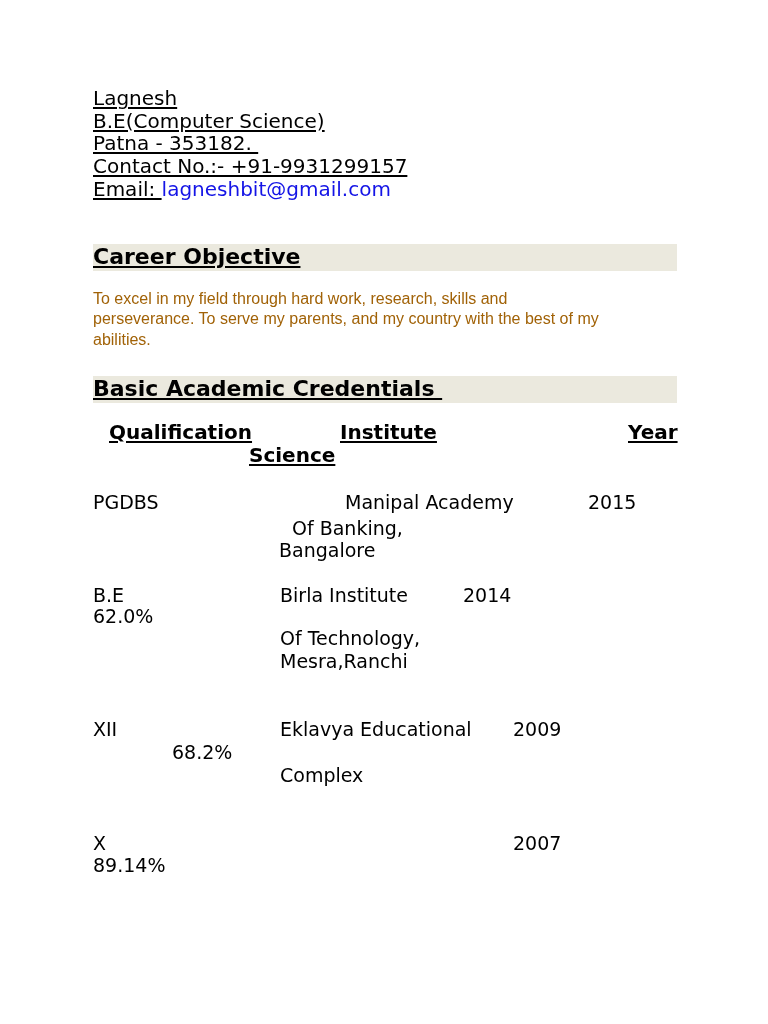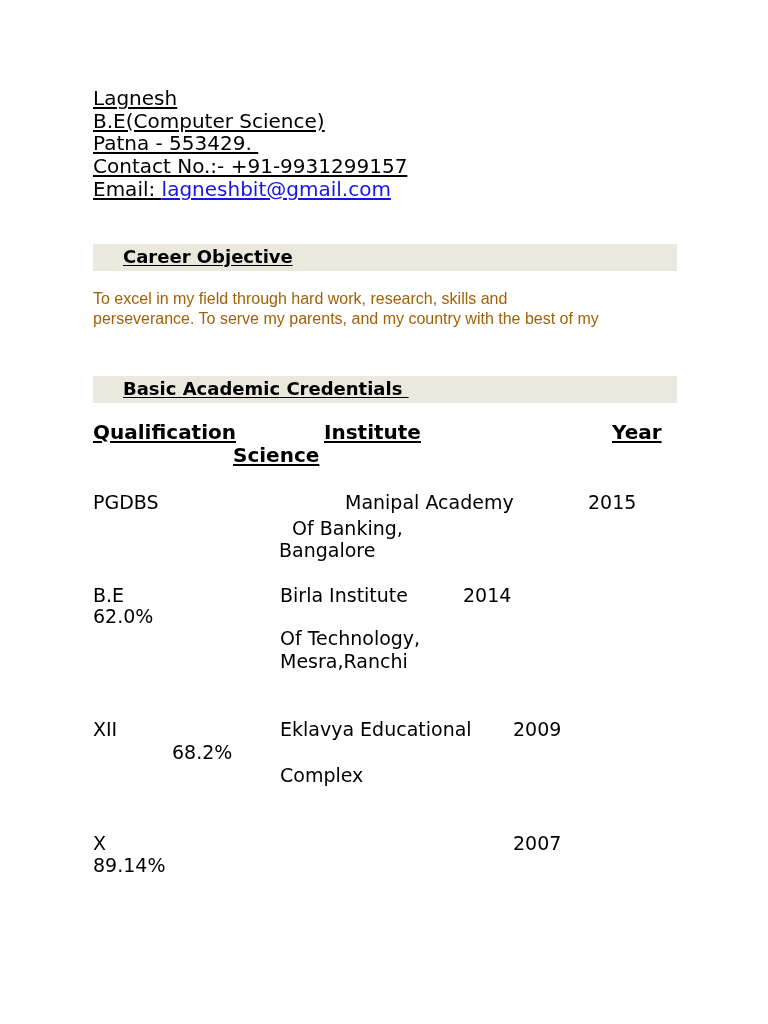--- a/index.html
+++ b/index.html
@@ -24,43 +24,41 @@
     font-size: 20px;
     line-height: 22.7px;
   }
   .cline {
     text-decoration: underline;
     text-underline-offset: 2px;
     white-space: pre;
   }
   .email-link {
     color: var(--link-color, #1414e6);
-    text-decoration: underline;
     text-underline-offset: 2px;
     cursor: pointer;
     text-align: right;
   }
   
   .bar {
     position: absolute;
     left: 93px;
     width: 584px;
     height: 27px;
     background: var(--bar-bg, #ebe9de);
   }
   .bar-career { top: 244px; }
   .bar-academics { top: 376px; }
   .heading {
     font-weight: bold;
-    font-size: 18px;
+    font-size: 22px;
     line-height: 26px;
     text-decoration: underline;
     text-underline-offset: 2px;
     white-space: pre;
-    margin-left: 30px;
   }
   
   .para {
     position: absolute;
     left: 93px;
     top: 289px;
     font-family: "Liberation Sans", sans-serif;
     font-size: 16px;
     line-height: 20.3px;
     color: #a16207;
@@ -70,41 +68,43 @@
     position: absolute;
     white-space: pre;
     font-size: 19px;
     line-height: 23px;
   }
   .seg.hdr {
     font-weight: bold;
     font-size: 20px;
     text-decoration: underline;
     text-underline-offset: 2px;
+    margin-left: 16px;
   }
 </style>
 </head>
 <body>
 
 <div class="page">
 
   <div class="contact">
     <div class="cline">Lagnesh</div>
     <div class="cline">B.E(Computer Science)</div>
-    <div class="cline">Patna - 553429. </div>
+    <div class="cline">Patna - 353182. </div>
     <div class="cline">Contact No.:- +91-9931299157</div>
     <div><span class="cline">Email: </span><a class="email-link">lagneshbit@gmail.com</a></div>
   </div>
 
   <div class="bar bar-career">
     <span class="heading">Career Objective</span>
   </div>
   <div class="para">
     <div>To excel in my field through hard work, research, skills and</div>
     <div>perseverance. To serve my parents, and my country with the best of my</div>
+    <div>abilities.</div>
   </div>
 
   <div class="bar bar-academics">
     <span class="heading">Basic Academic Credentials </span>
   </div>
 
   <span class="seg hdr" style="left:93px;top:421px">Qualification</span>
   <span class="seg hdr" style="left:324px;top:421px">Institute</span>
   <span class="seg hdr" style="left:612px;top:421px">Year</span>
   <span class="seg hdr" style="left:233px;top:444px">Science</span>

